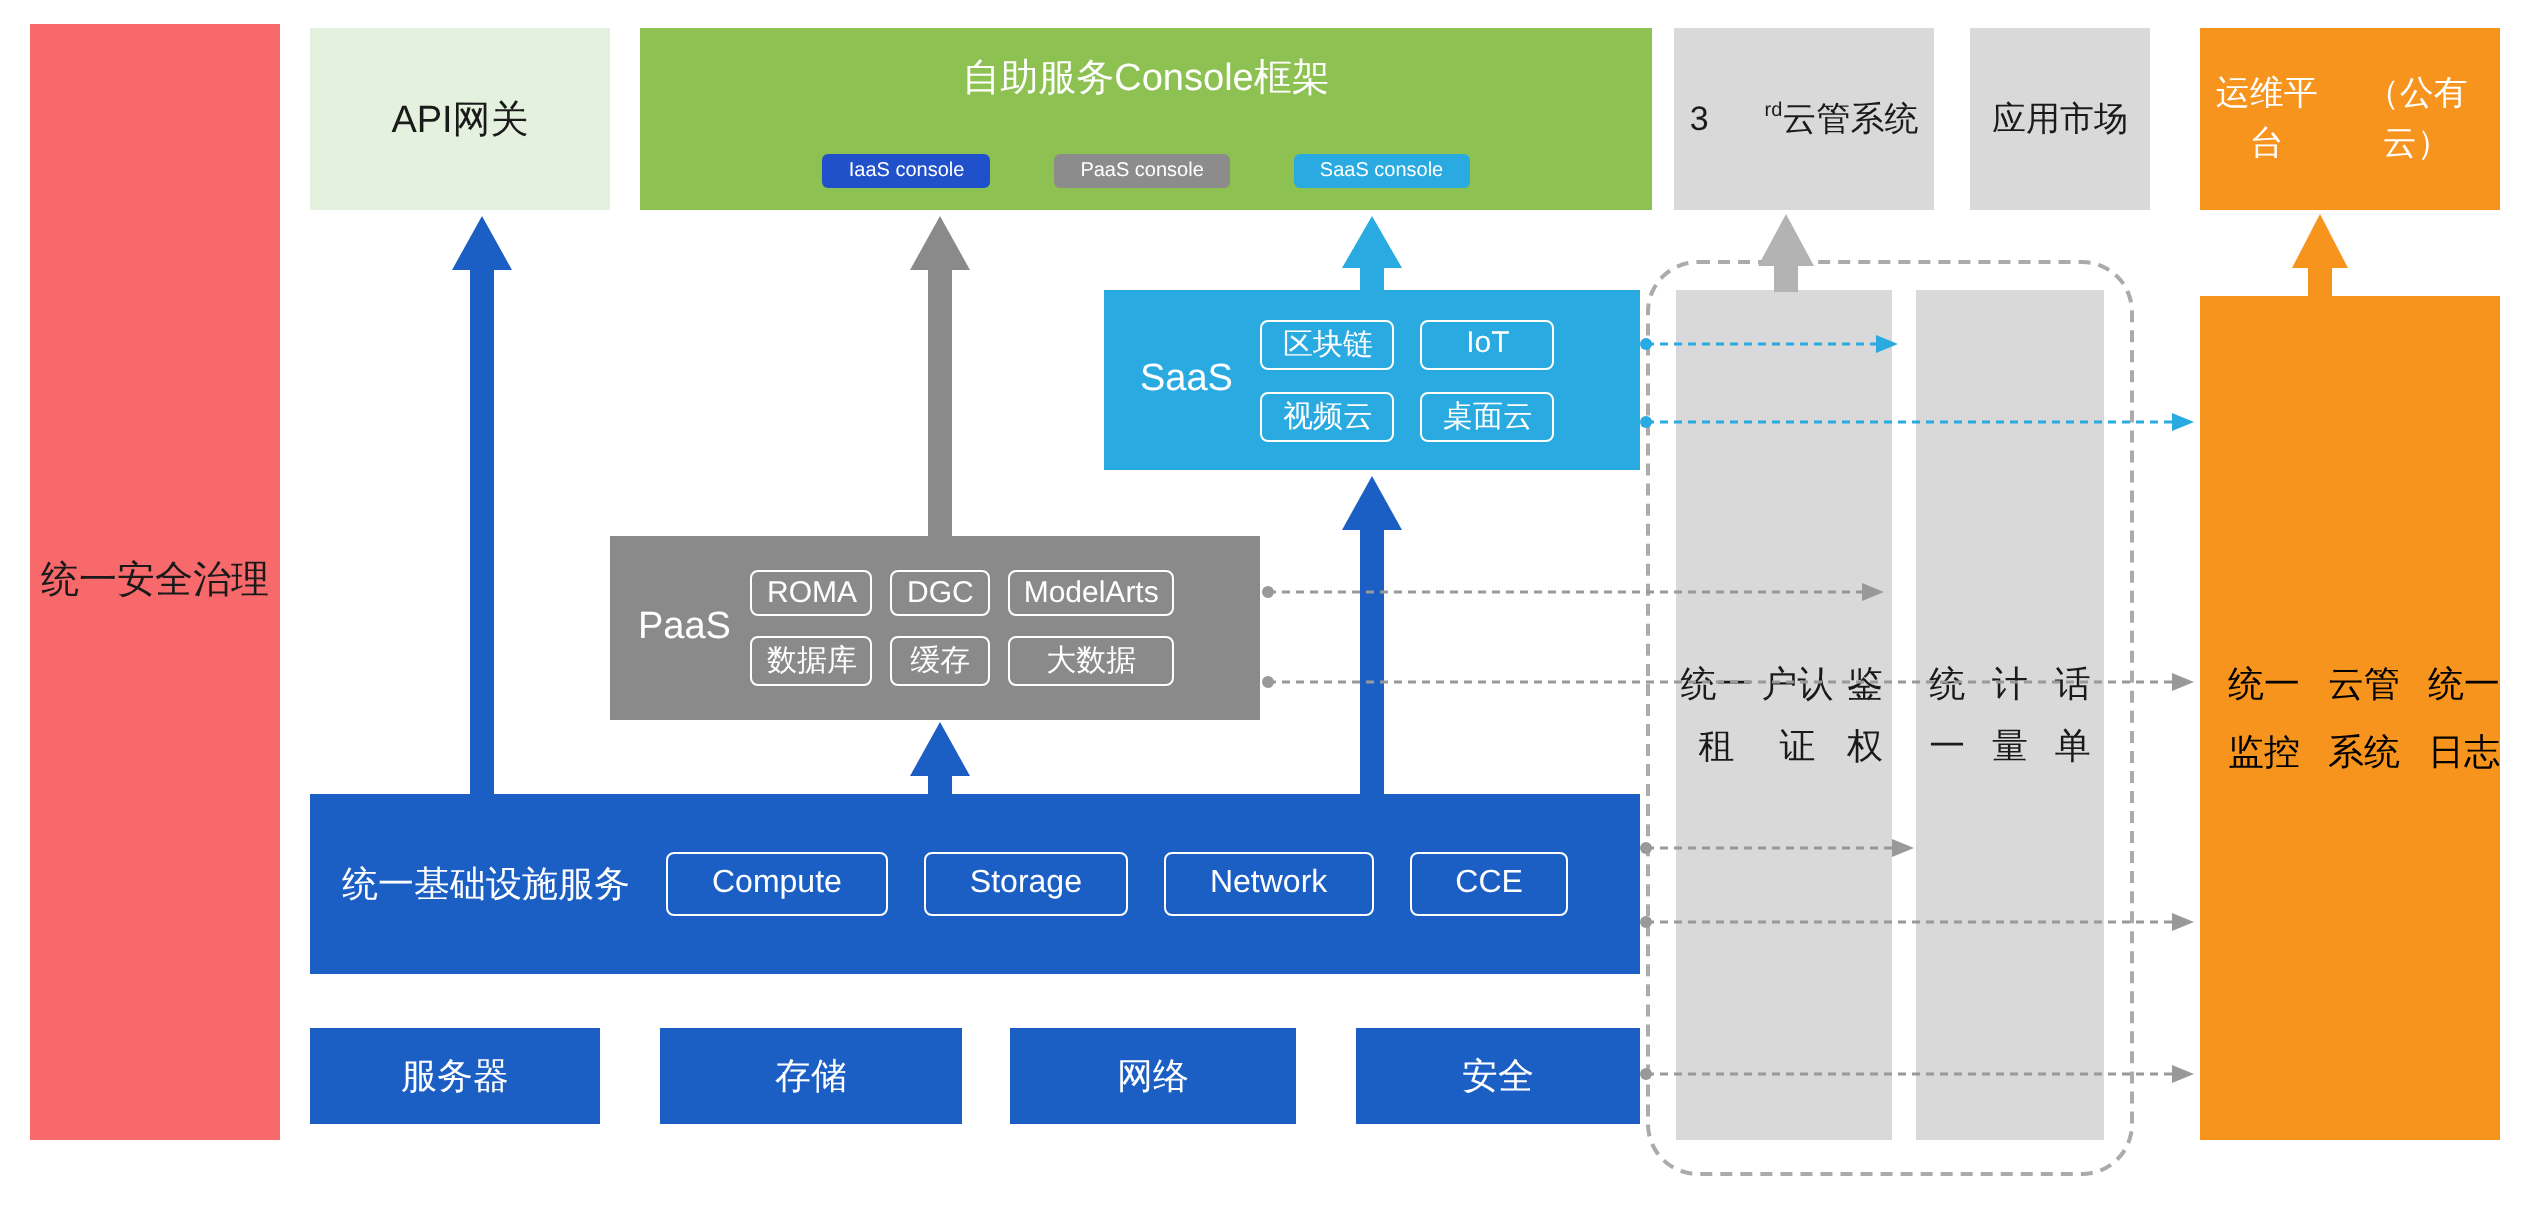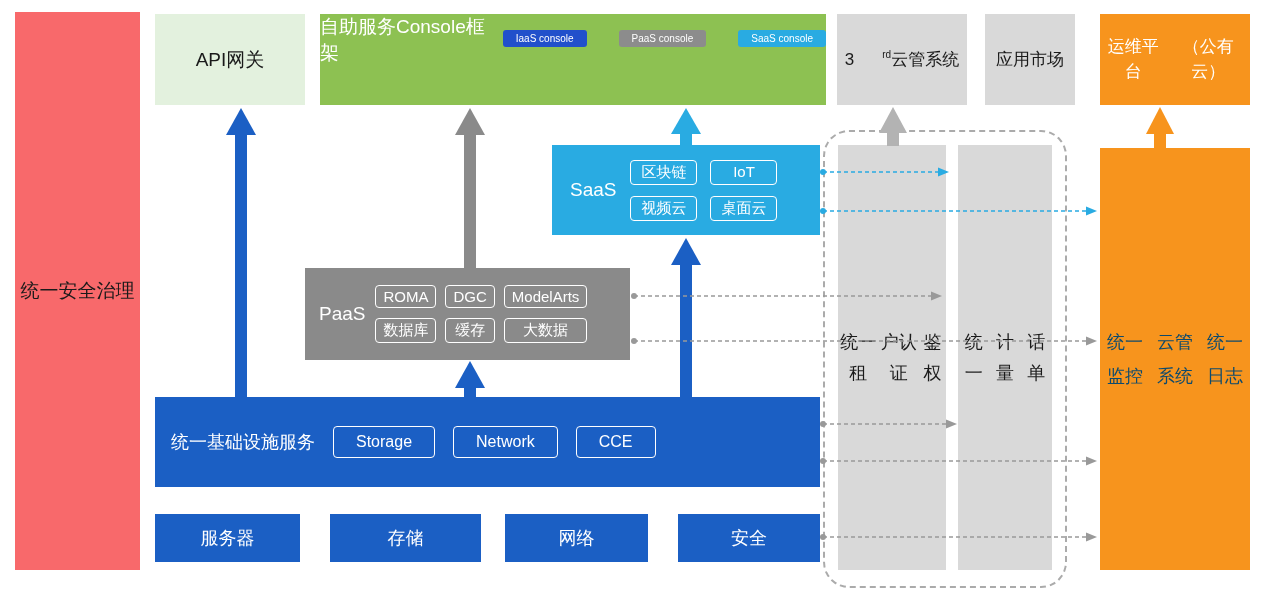--- a/index.html
+++ b/index.html
@@ -9,21 +9,21 @@
   .abs { position:absolute; }
   .box { display:flex; align-items:center; justify-content:center; text-align:center; }
   .col { flex-direction:row; }
 
   .security-bar { background:#F8696B; color:#1a1a1a; font-size:19px; line-height:1.6; }
   .light-green-box { background:#E3F1DE; color:#1a1a1a; font-size:19px; }
   .light-gray-box { background:#D9D9D9; color:#1a1a1a; font-size:17px; line-height:1.4; }
   .orange-box { background:#F7941D; color:#fff; font-size:17px; line-height:1.45; }
   sup { font-size:10px;margin-left:28px; }
 
-  .console-frame { background:#8DC152; display:flex; align-items:flex-start; justify-content:center; gap:9px; }
+  .console-frame { background:#8DC152; display:flex; flex-direction:column; align-items:center; justify-content:center; gap:9px; }
   .console-title { color:#fff; font-size:19px; }
   .console-buttons { display:flex; gap:32px; }
   .cbtn { color:#fff; font-size:10px; padding:3px 13px; border-radius:3px; white-space:nowrap;margin-top:16px; }
   .cbtn-iaas { background:#2150CB; }
   .cbtn-paas { background:#8C8C8C; }
   .cbtn-saas { background:#29ABE2; }
 
   .layer { display:flex; align-items:center; }
   .saas-box { background:#29ABE2; }
   .paas-box { background:#8A8A8A; }
@@ -34,21 +34,21 @@
   .chip { border:1.5px solid #fff; color:#fff; border-radius:4px; padding:2px 10px; font-size:15px; text-align:center; white-space:nowrap; }
 
   .infra-box { background:#1B5FC4; display:flex; align-items:center; padding-left:16px; gap:18px; }
   .infra-label { color:#fff; font-size:18px; white-space:nowrap; }
   .chip-lg { border:1.5px solid #fff; color:#fff; border-radius:4px; padding:6px 22px; font-size:16px; text-align:center; white-space:nowrap; }
 
   .blue-box { background:#1B5FC4; color:#fff; font-size:18px; }
 
   .dashed-container { border:2px dashed #ABABAB; border-radius:26px; background:transparent; }
   .gray-col { background:#D9D9D9; color:#1a1a1a; font-size:18px; line-height:1.7; }
-  .monitor-bar { background:#F7941D; color:#0c4a6e; font-size:18px; line-height:1.9; }
+  .monitor-bar { background:#F7941D; color:#000000; font-size:18px; line-height:1.9;text-align:right; }
 
   svg.overlay { position:absolute; left:0; top:0; z-index:5; pointer-events:none; }
 </style>
 </head>
 <body>
 
 <div class="canvas">
 
   <div class="abs box col security-bar" style="left:15px;top:12px;width:125px;height:558px">
     <div>统一</div>
@@ -101,20 +101,21 @@
       <span class="chip" style="padding:2px 7px">DGC</span>
       <span class="chip" style="padding:2px 7px">ModelArts</span>
       <span class="chip" style="padding:2px 7px">数据库</span>
       <span class="chip" style="padding:2px 7px">缓存</span>
       <span class="chip" style="padding:2px 7px">大数据</span>
     </div>
   </div>
 
   <div class="abs infra-box" style="left:155px;top:397px;width:665px;height:90px">
     <div class="infra-label">统一基础设施服务</div>
+    <span class="chip-lg">Compute</span>
     <span class="chip-lg">Storage</span>
     <span class="chip-lg">Network</span>
     <span class="chip-lg">CCE</span>
   </div>
 
   <div class="abs box blue-box" style="left:155px;top:514px;width:145px;height:48px">服务器</div>
   <div class="abs box blue-box" style="left:330px;top:514px;width:151px;height:48px">存储</div>
   <div class="abs box blue-box" style="left:505px;top:514px;width:143px;height:48px">网络</div>
   <div class="abs box blue-box" style="left:678px;top:514px;width:142px;height:48px">安全</div>
 

